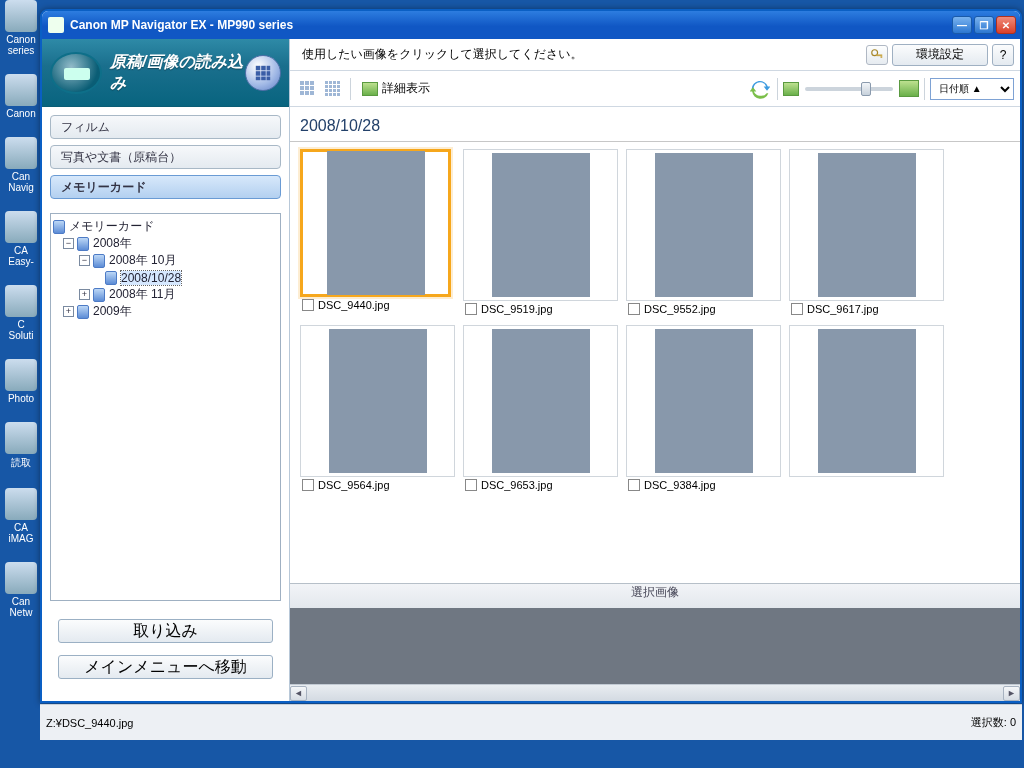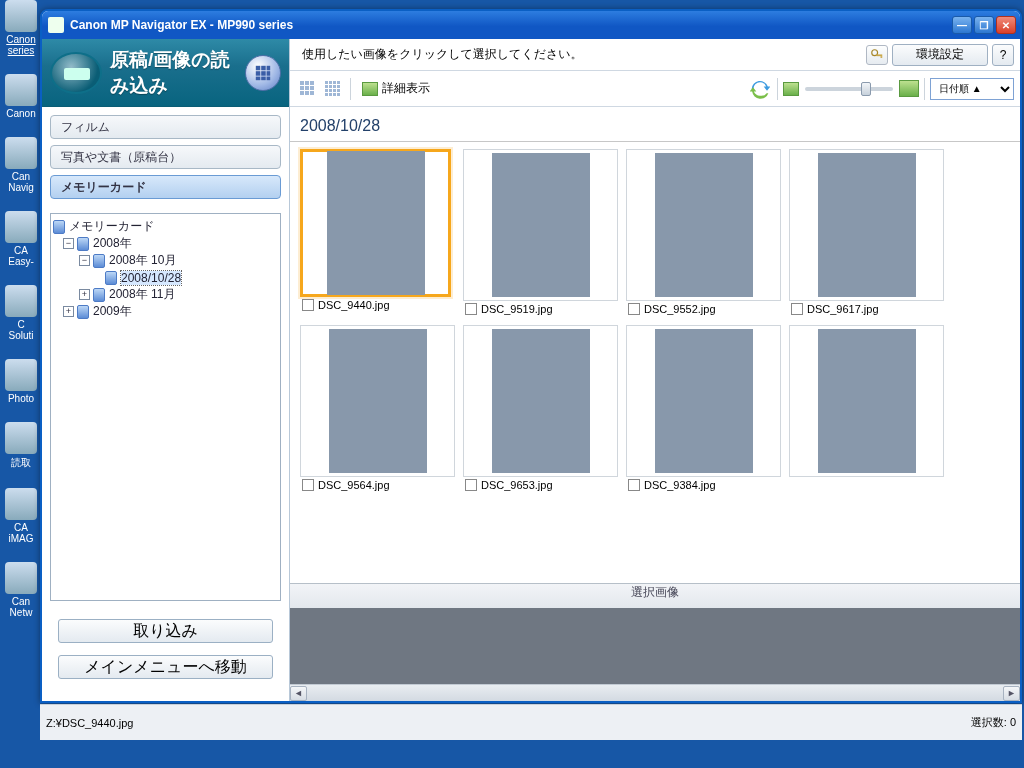--- a/index.html
+++ b/index.html
@@ -1,36 +1,36 @@
 <!DOCTYPE html>
 <html><head>
 <meta charset="utf-8">
 <style>
 * { box-sizing: border-box; margin: 0; padding: 0; font-family: "MS UI Gothic", sans-serif; }
 body { background: #1757a6; width: 1024px; height: 768px; overflow: hidden; position: relative; }
 
 .desktop-icons { position: absolute; left: 4px; top: 0; width: 34px; }
 .desktop-icon { margin-top: 18px; text-align: center; color: #fff; font-size: 10px; }
 .desktop-icon .ico { width: 32px; height: 32px; background: linear-gradient(#cde, #8ab); border-radius: 4px; margin: 0 auto 2px; }
-.desktop-icon.first { margin-top: 0; text-decoration: underline; }
+.desktop-icon.first { margin-top: 0; }
 
 .window { position: absolute; left: 40px; top: 9px; width: 982px; height: 694px; background: #fff; border: 2px solid #0a5fc4; border-top-left-radius: 8px; border-top-right-radius: 8px; display: flex; flex-direction: column; box-shadow: 0 0 6px rgba(0,0,0,.4); }
 .titlebar { height: 28px; background: linear-gradient(#2d7de0, #1057c4 55%, #1057c4); display: flex; align-items: center; padding: 0 4px 0 6px; color: #fff; font-size: 12px; font-weight: bold; border-top-left-radius: 6px; border-top-right-radius: 6px; }
 .titlebar .app-icon { width: 16px; height: 16px; background: #efe; border-radius: 2px; margin-right: 6px; }
 .titlebar .spacer { flex: 1; }
 .titlebar .win-btn { width: 20px; height: 18px; margin-left: 2px; background: linear-gradient(#7ab3ef,#2c77d1); border: 1px solid #1a5aa8; border-radius: 3px; display: flex; align-items: center; justify-content: center; color: #fff; font-size: 10px; }
 .titlebar .win-btn.close { background: linear-gradient(#f08b7a,#d9402a); border-color:#b0301e; }
 
 .client { flex: 1; display: flex; min-height: 0; }
 
 .sidebar { width: 248px; background: #fff; border-right: 1px solid #b8c8d8; display: flex; flex-direction: column; }
 .sb-header { height: 68px; background: linear-gradient(#2e8aa7, #1a6f8d 40%, #08647f); display: flex; align-items: center; padding: 6px 8px; color: #fff; border-bottom: 1px solid #0a5d75; }
 .sb-header .scanner-ico { width: 52px; height: 42px; border-radius: 50%; background: radial-gradient(circle at 40% 35%, #fff8, #0a5d75 70%); border: 2px solid #0e6f89; margin-right: 8px; position: relative; }
 .sb-header .scanner-ico::after { content:""; position:absolute; left:12px; top:14px; width:26px; height:12px; background:#cfe; border-radius:2px; }
-.sb-header .title { font-size: 19px; font-weight: bold; text-shadow: 0 1px 1px #0005; flex:1; }
+.sb-header .title { font-size: 16px; font-weight: bold; text-shadow: 0 1px 1px #0005; flex:1;font-style:italic; }
 .sb-header .mode-btn { width:36px; height:36px; border-radius:50%; background: radial-gradient(circle at 35% 30%, #fff, #9fb7e5 60%, #5d7dc5); border:1px solid #5070a8; display:flex; align-items:center; justify-content:center; }
 .sb-header .mode-btn svg { width:18px; height:18px; fill:#3a5da6; }
 
 .sb-tabs { padding: 8px; background:#fff; }
 .sb-tab { height: 24px; background: linear-gradient(#f6f8fb, #e4eaf0); border: 1px solid #a8b8c6; border-radius: 4px; margin-bottom: 6px; display: flex; align-items: center; padding: 0 10px; font-size: 12px; color:#334; cursor:pointer; }
 .sb-tab.active { background: linear-gradient(#d7e8fb, #b3d0f0); border-color:#6a9bd4; font-weight:bold; }
 
 .tree { flex:1; margin: 0 8px 8px; border:1px solid #9fb0c2; background:#fff; padding:4px 2px; font-size:12px; color:#223; overflow:auto; }
 .tree-row { display:flex; align-items:center; height:17px; white-space:nowrap; cursor:pointer; }
 .tree-toggle { width:11px; height:11px; border:1px solid #7a8aa0; background:#fff; margin-right:3px; display:flex; align-items:center; justify-content:center; font-size:9px; line-height:9px; color:#334; }

